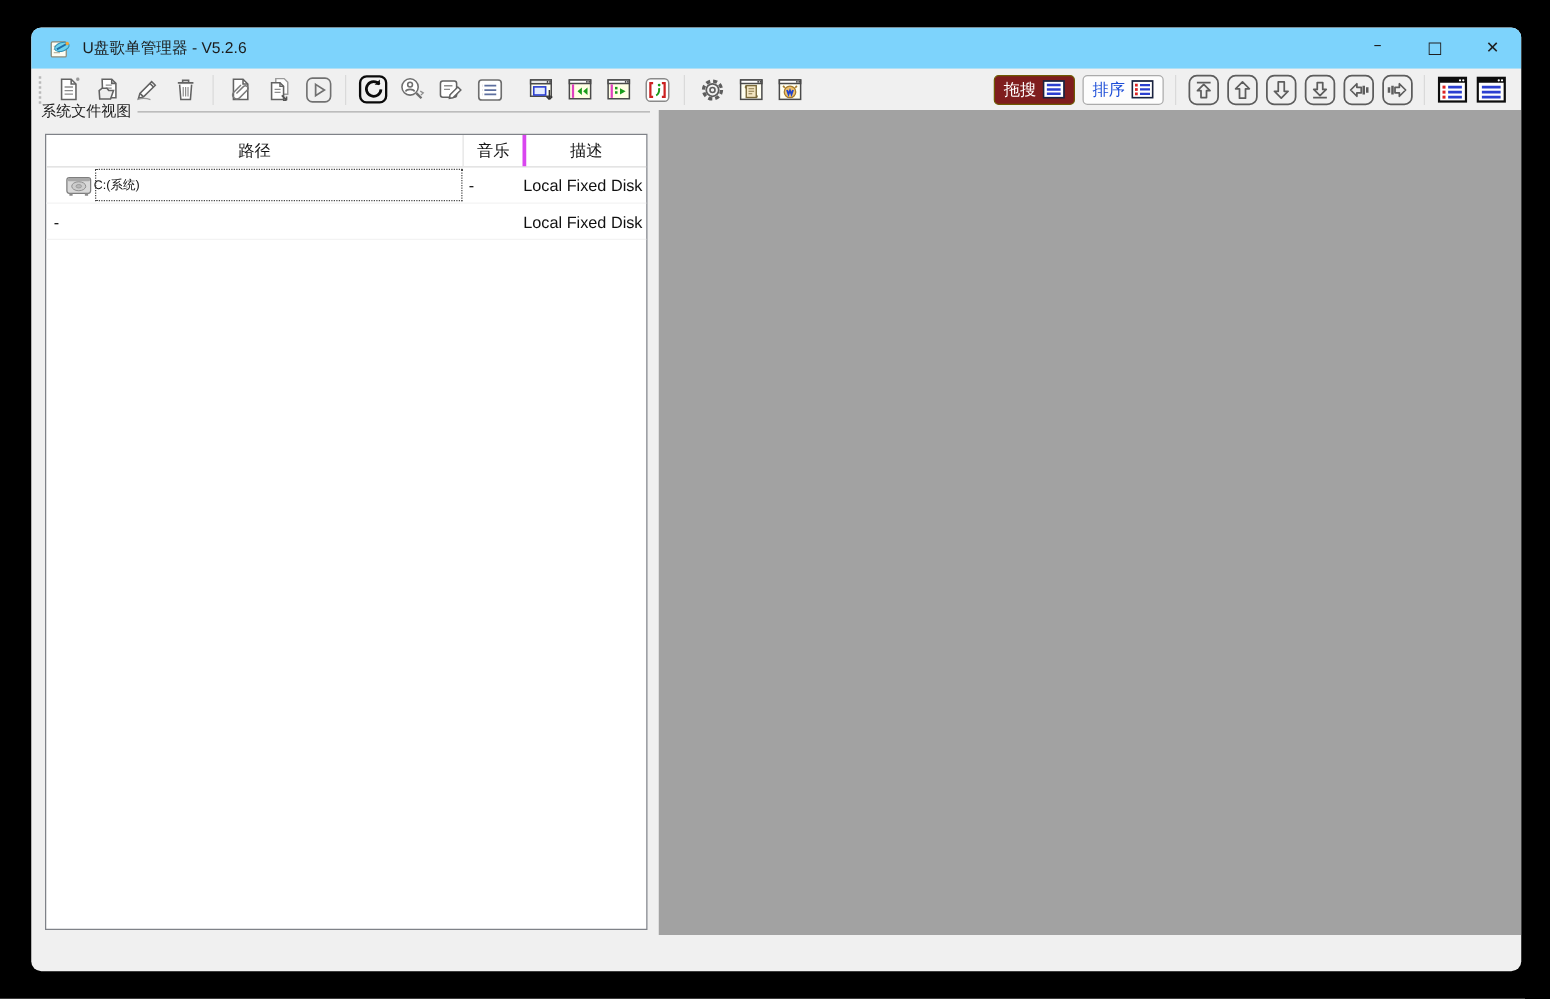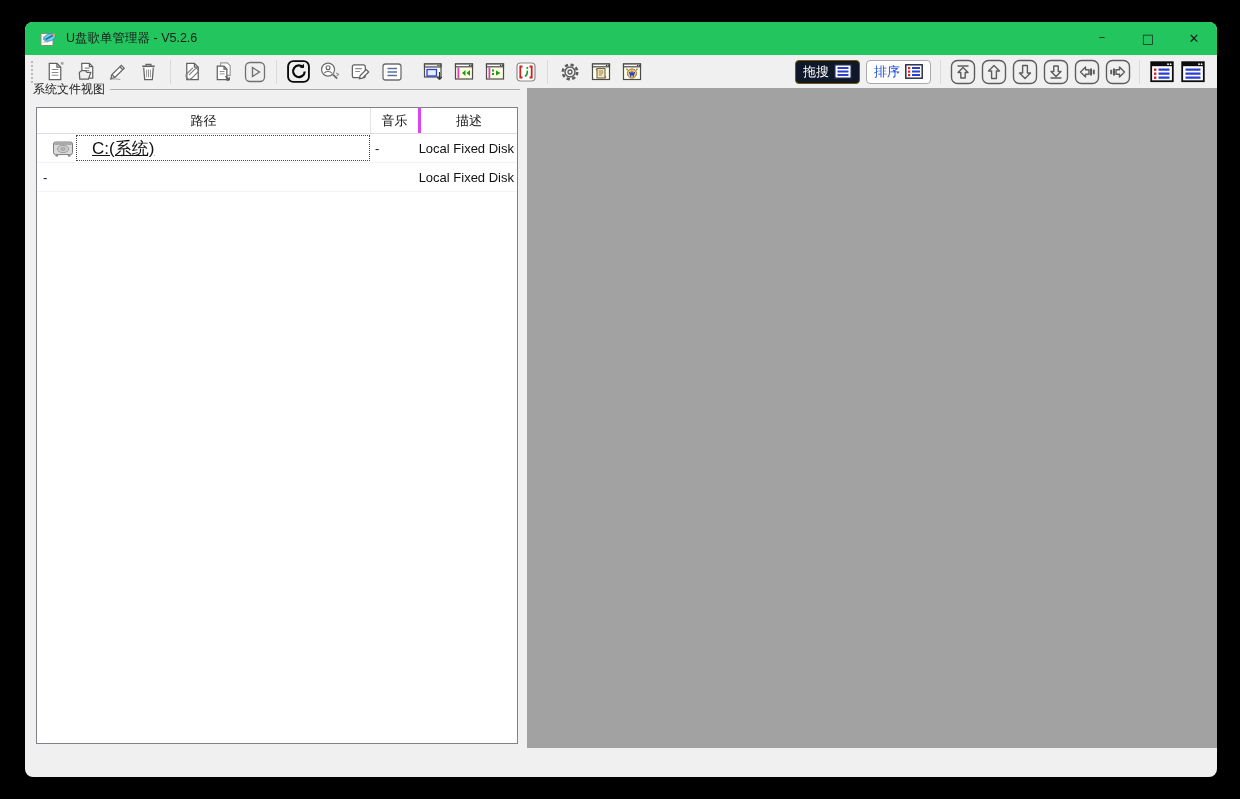--- a/index.html
+++ b/index.html
@@ -10,21 +10,21 @@
     font-family:"Liberation Sans", sans-serif;
     -webkit-font-smoothing:antialiased;
   }
   .window {
     position:absolute; left:25px; top:22px; width:1192px; height:755px;
     background:#f0f0f0; border-radius:8px; overflow:hidden;
   }
   
   .titlebar {
     position:absolute; left:0; top:0; right:0; height:33px;
-    background:#22c55e; display:flex; align-items:center;
+    background:#7dd3fc; display:flex; align-items:center;
   }
   .app-icon { margin-left:15px; width:17px; height:16px; flex:0 0 auto; }
   .title-text { margin-left:9px; font-size:12.5px; color:#1c1c1c; white-space:nowrap; }
   .win-controls { position:absolute; right:0; top:0; height:33px; display:flex; }
   .win-btn {
     width:46px; height:33px; display:flex; align-items:center; justify-content:center;
     font-family:"DejaVu Sans", sans-serif; font-size:13px; color:#1f1f1f; cursor:default;
   }
   .win-btn.min span { position:relative; top:-2px; }
   
@@ -37,42 +37,42 @@
     width:28px; height:28px; display:flex; align-items:center; justify-content:center;
     margin:0 1.5px; border-radius:4px; flex:0 0 auto;
   }
   .sep { width:1px; height:24px; background:#dadada; margin:0 6px; flex:0 0 auto; }
   .gap { width:10px; flex:0 0 auto; }
   .right-cluster { margin-left:auto; display:flex; align-items:center; margin-right:9px; }
   .chip {
     height:24px; display:flex; align-items:center; gap:5px; padding:0 7px;
     border-radius:4px; font-size:13px; margin:0 3px; border:1px solid transparent;
   }
-  .chip.active { background:#0f172a; border-color:#6e5a02; color:#fff;font-family:Liberation Mono, monospace; }
+  .chip.active { background:#7f1d1d; border-color:#6e5a02; color:#fff;font-family:Liberation Mono, monospace; }
   .chip.plain { background:#fdfdfd; border-color:#ababab; color:#1d4ed8; }
   
   .panel-caption {
     position:absolute; left:8px; top:60px; width:487px; height:14px;
     display:flex; align-items:center;
   }
   .panel-caption span { font-size:12px; color:#202020; white-space:nowrap; }
   .panel-caption .line { flex:1; height:1px; background:#ababab; margin-left:5px; }
   .file-table {
     position:absolute; left:11px; top:85px; width:482px; height:637px;
     background:#fff; border:1px solid #7f8288;
   }
   .thead { display:flex; height:26px; border-bottom:1px solid #dcdcdc; align-items:center; }
   .th { font-size:13px; color:#151515; text-align:center; }
   .th.path { width:334px; border-right:1px solid #e4e4e4; height:100%; line-height:26px;text-align:center;}
   .th.music { width:50px; border-right:3px solid #d946ef; height:100%; line-height:26px;}
   .th.desc { flex:1; height:100%; line-height:26px;font-family:Liberation Serif, serif;}
   .trow { display:flex; height:29px; align-items:center; position:relative; border-bottom:1px solid #f3f3f3;}
   .cell-path { width:334px; display:flex; align-items:center; height:100%; }
   .drive-ic { margin-left:15px; flex:0 0 auto; }
-  .path-text { margin-left:18px; font-size:17px; color:#111;text-decoration:underline; }
+  .path-text { margin-left:1px; font-size:10px; color:#111; }
   .focus-rect {
     position:absolute; left:39px; top:1px; width:294px; height:26px;
     border:1px dotted #4a4a4a;
   }
   .cell-music { width:50px; font-size:13px; color:#111; padding-left:6px; }
   .cell-desc { flex:1; font-size:13px; color:#111; text-align:right; padding-right:3px; white-space:nowrap; }
   
   .content-gray {
     position:absolute; left:502px; top:66px; width:690px; height:660px;
     background:#a2a2a2;

